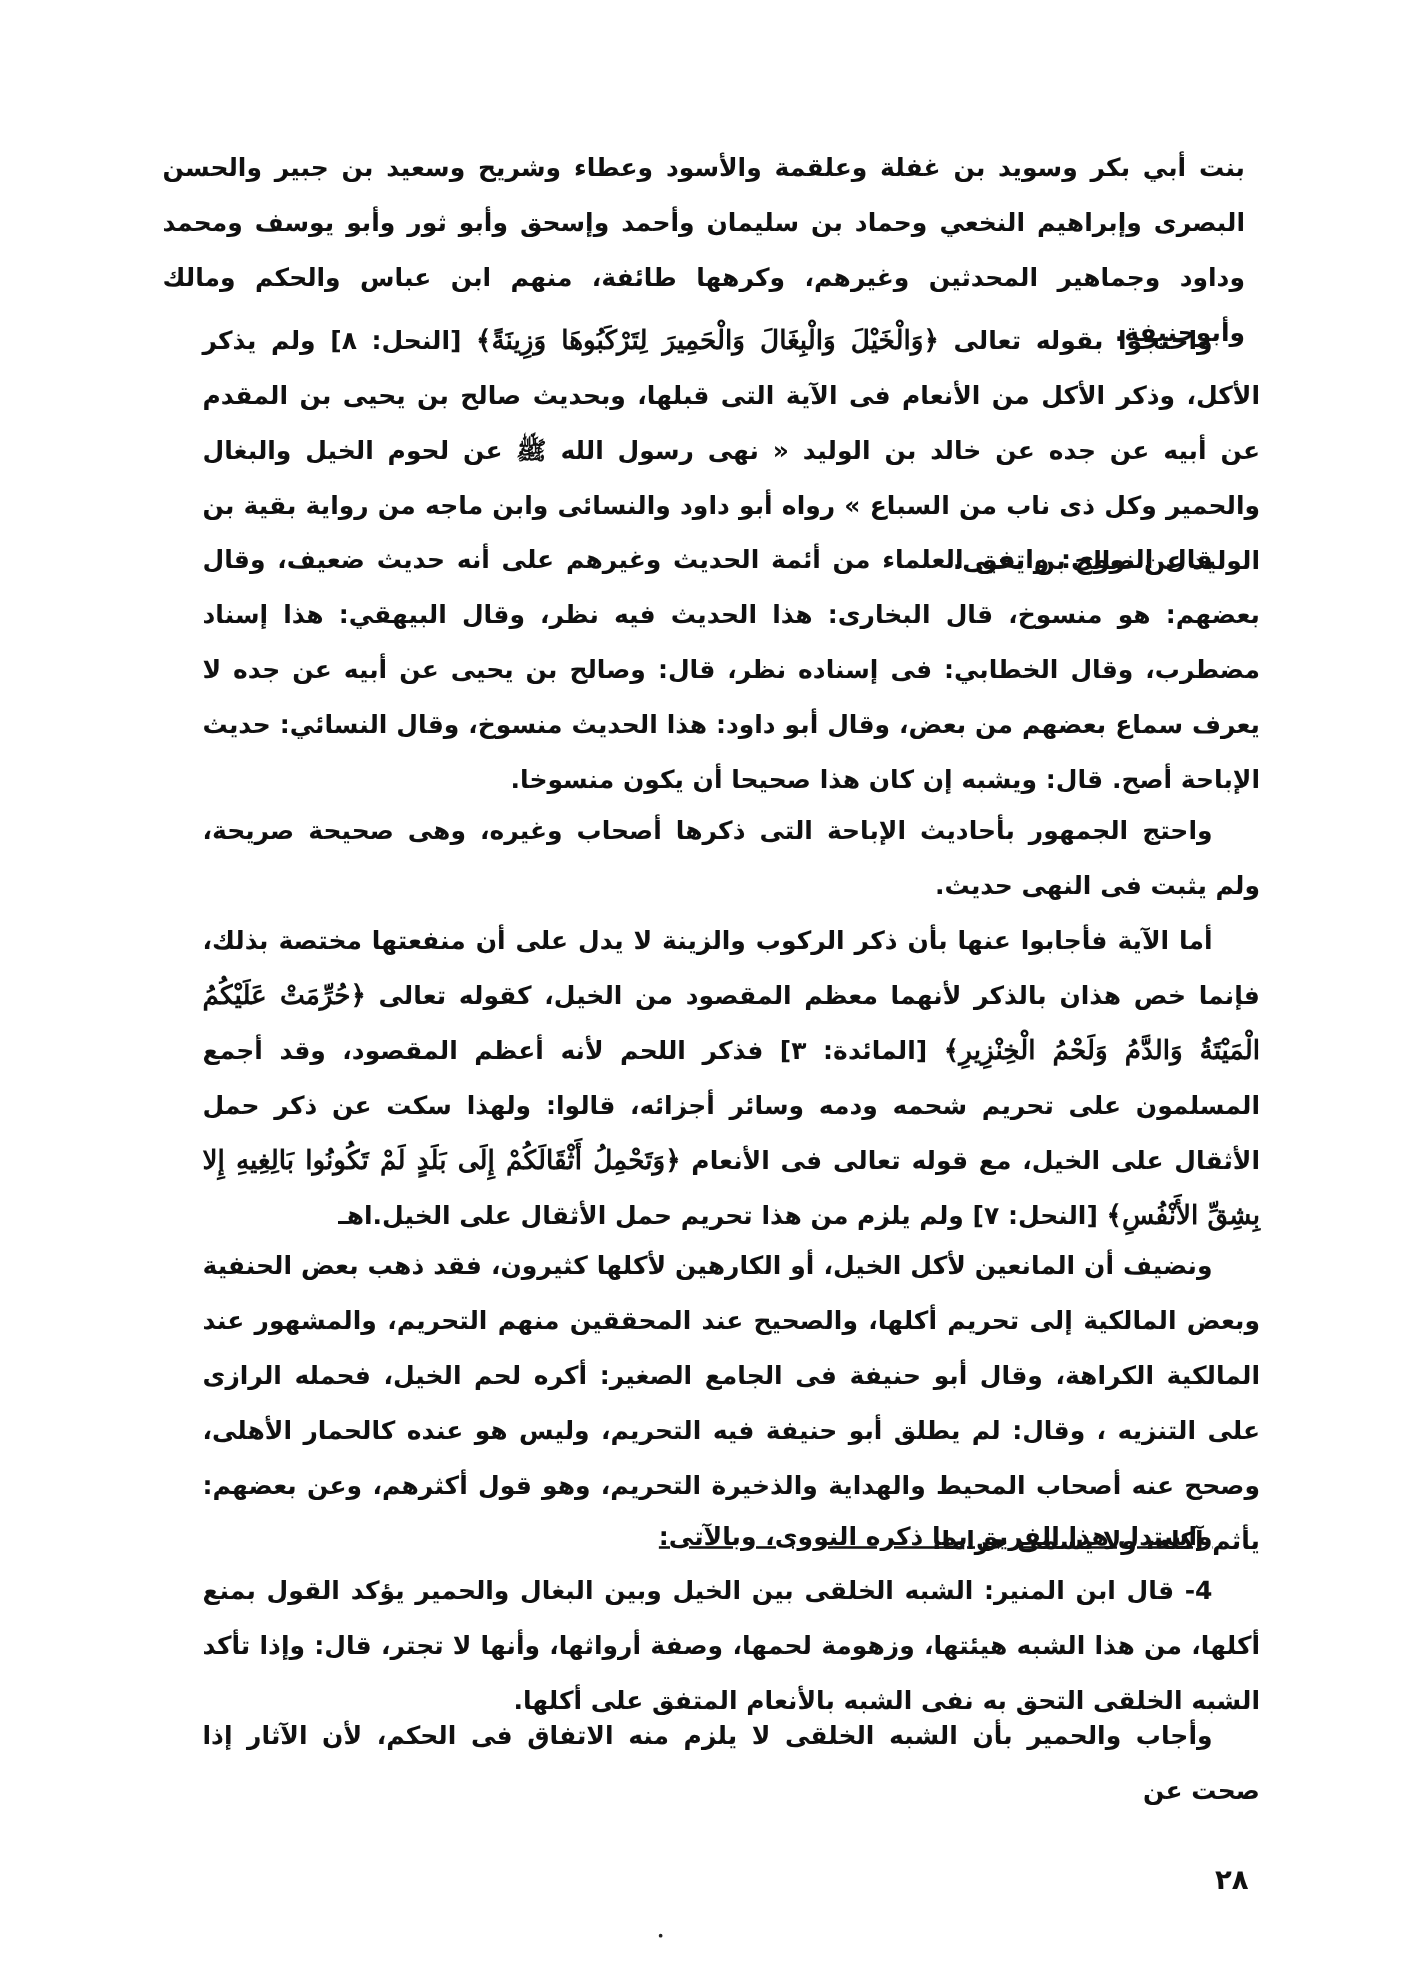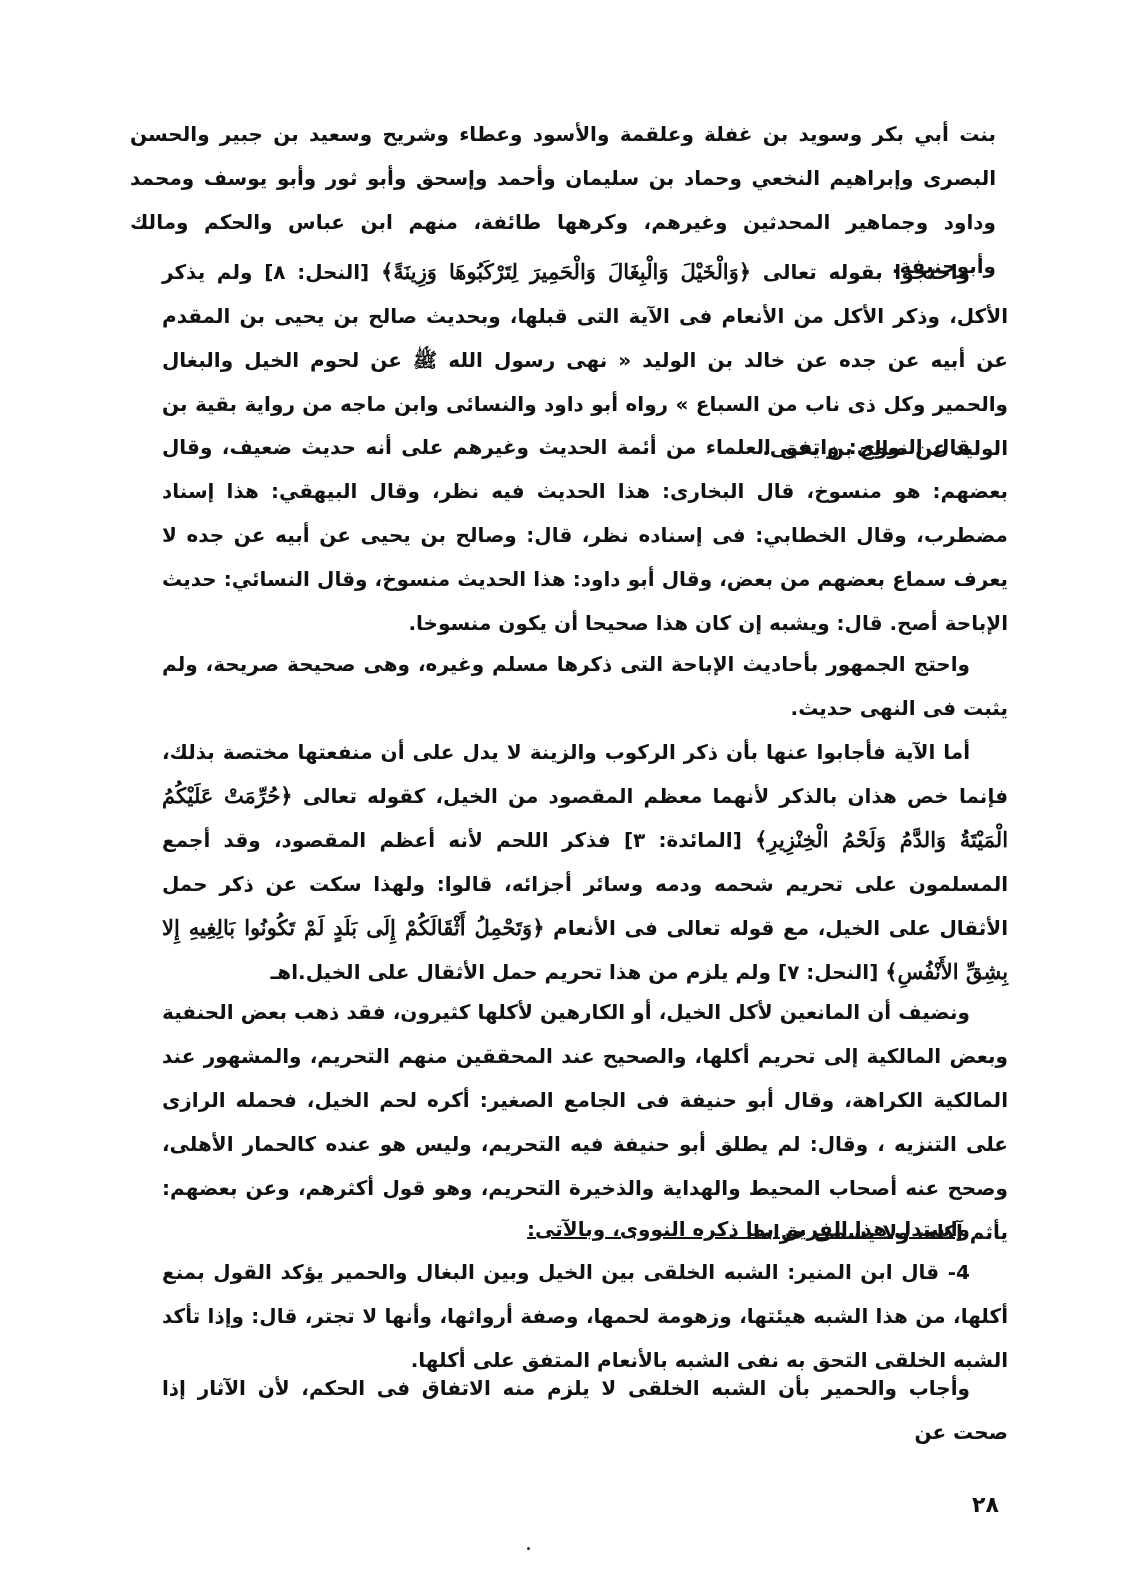--- a/index.html
+++ b/index.html
@@ -69,21 +69,21 @@
 </head>
 <body>
 
 <div class="page">
   <p class="para p1">بنت أبي بكر وسويد بن غفلة وعلقمة والأسود وعطاء وشريح وسعيد بن جبير والحسن البصرى وإبراهيم النخعي وحماد بن سليمان وأحمد وإسحق وأبو ثور وأبو يوسف ومحمد وداود وجماهير المحدثين وغيرهم، وكرهها طائفة، منهم ابن عباس والحكم ومالك وأبوحنيفة.</p>
 
   <p class="para indent p2"><span>واحتجوا بقوله تعالى </span><span class="quran">﴿وَالْخَيْلَ وَالْبِغَالَ وَالْحَمِيرَ لِتَرْكَبُوهَا وَزِينَةً﴾</span><span> [النحل: ٨] ولم يذكر الأكل، وذكر الأكل من الأنعام فى الآية التى قبلها، وبحديث صالح بن يحيى بن المقدم عن أبيه عن جده عن خالد بن الوليد « نهى رسول الله ﷺ عن لحوم الخيل والبغال والحمير وكل ذى ناب من السباع » رواه أبو داود والنسائى وابن ماجه من رواية بقية بن الوليد عن صالح بن يحيى.</span></p>
 
   <p class="para indent p3">قال النووى: واتفق العلماء من أئمة الحديث وغيرهم على أنه حديث ضعيف، وقال بعضهم: هو منسوخ، قال البخارى: هذا الحديث فيه نظر، وقال البيهقي: هذا إسناد مضطرب، وقال الخطابي: فى إسناده نظر، قال: وصالح بن يحيى عن أبيه عن جده لا يعرف سماع بعضهم من بعض، وقال أبو داود: هذا الحديث منسوخ، وقال النسائي: حديث الإباحة أصح. قال: ويشبه إن كان هذا صحيحا أن يكون منسوخا.</p>
 
-  <p class="para indent p4">واحتج الجمهور بأحاديث الإباحة التى ذكرها مسلم وغيره، وهى صحيحة صريحة، ولم يثبت فى النهى حديث.</p>
+  <p class="para indent p4">واحتج الجمهور بأحاديث الإباحة التى ذكرها أصحاب وغيره، وهى صحيحة صريحة، ولم يثبت فى النهى حديث.</p>
 
   <p class="para indent p5"><span>أما الآية فأجابوا عنها بأن ذكر الركوب والزينة لا يدل على أن منفعتها مختصة بذلك، فإنما خص هذان بالذكر لأنهما معظم المقصود من الخيل، كقوله تعالى </span><span class="quran">﴿حُرِّمَتْ عَلَيْكُمُ الْمَيْتَةُ وَالدَّمُ وَلَحْمُ الْخِنْزِيرِ﴾</span><span> [المائدة: ٣] فذكر اللحم لأنه أعظم المقصود، وقد أجمع المسلمون على تحريم شحمه ودمه وسائر أجزائه، قالوا: ولهذا سكت عن ذكر حمل الأثقال على الخيل، مع قوله تعالى فى الأنعام </span><span class="quran">﴿وَتَحْمِلُ أَثْقَالَكُمْ إِلَى بَلَدٍ لَمْ تَكُونُوا بَالِغِيهِ إِلا بِشِقِّ الأَنْفُسِ﴾</span><span> [النحل: ٧] ولم يلزم من هذا تحريم حمل الأثقال على الخيل.اهـ</span></p>
 
   <p class="para indent p6">ونضيف أن المانعين لأكل الخيل، أو الكارهين لأكلها كثيرون، فقد ذهب بعض الحنفية وبعض المالكية إلى تحريم أكلها، والصحيح عند المحققين منهم التحريم، والمشهور عند المالكية الكراهة، وقال أبو حنيفة فى الجامع الصغير: أكره لحم الخيل، فحمله الرازى على التنزيه ، وقال: لم يطلق أبو حنيفة فيه التحريم، وليس هو عنده كالحمار الأهلى، وصحح عنه أصحاب المحيط والهداية والذخيرة التحريم، وهو قول أكثرهم، وعن بعضهم: يأثم آكله، ولا يسمى حراما.</p>
 
   <p class="para indent p7">واستدل هذا الفريق بما ذكره النووى، وبالآتى:</p>
 
   <p class="para indent p8">4- قال ابن المنير: الشبه الخلقى بين الخيل وبين البغال والحمير يؤكد القول بمنع أكلها، من هذا الشبه هيئتها، وزهومة لحمها، وصفة أرواثها، وأنها لا تجتر، قال: وإذا تأكد الشبه الخلقى التحق به نفى الشبه بالأنعام المتفق على أكلها.</p>
 
   <p class="para indent p9">وأجاب والحمير بأن الشبه الخلقى لا يلزم منه الاتفاق فى الحكم، لأن الآثار إذا صحت عن</p>

